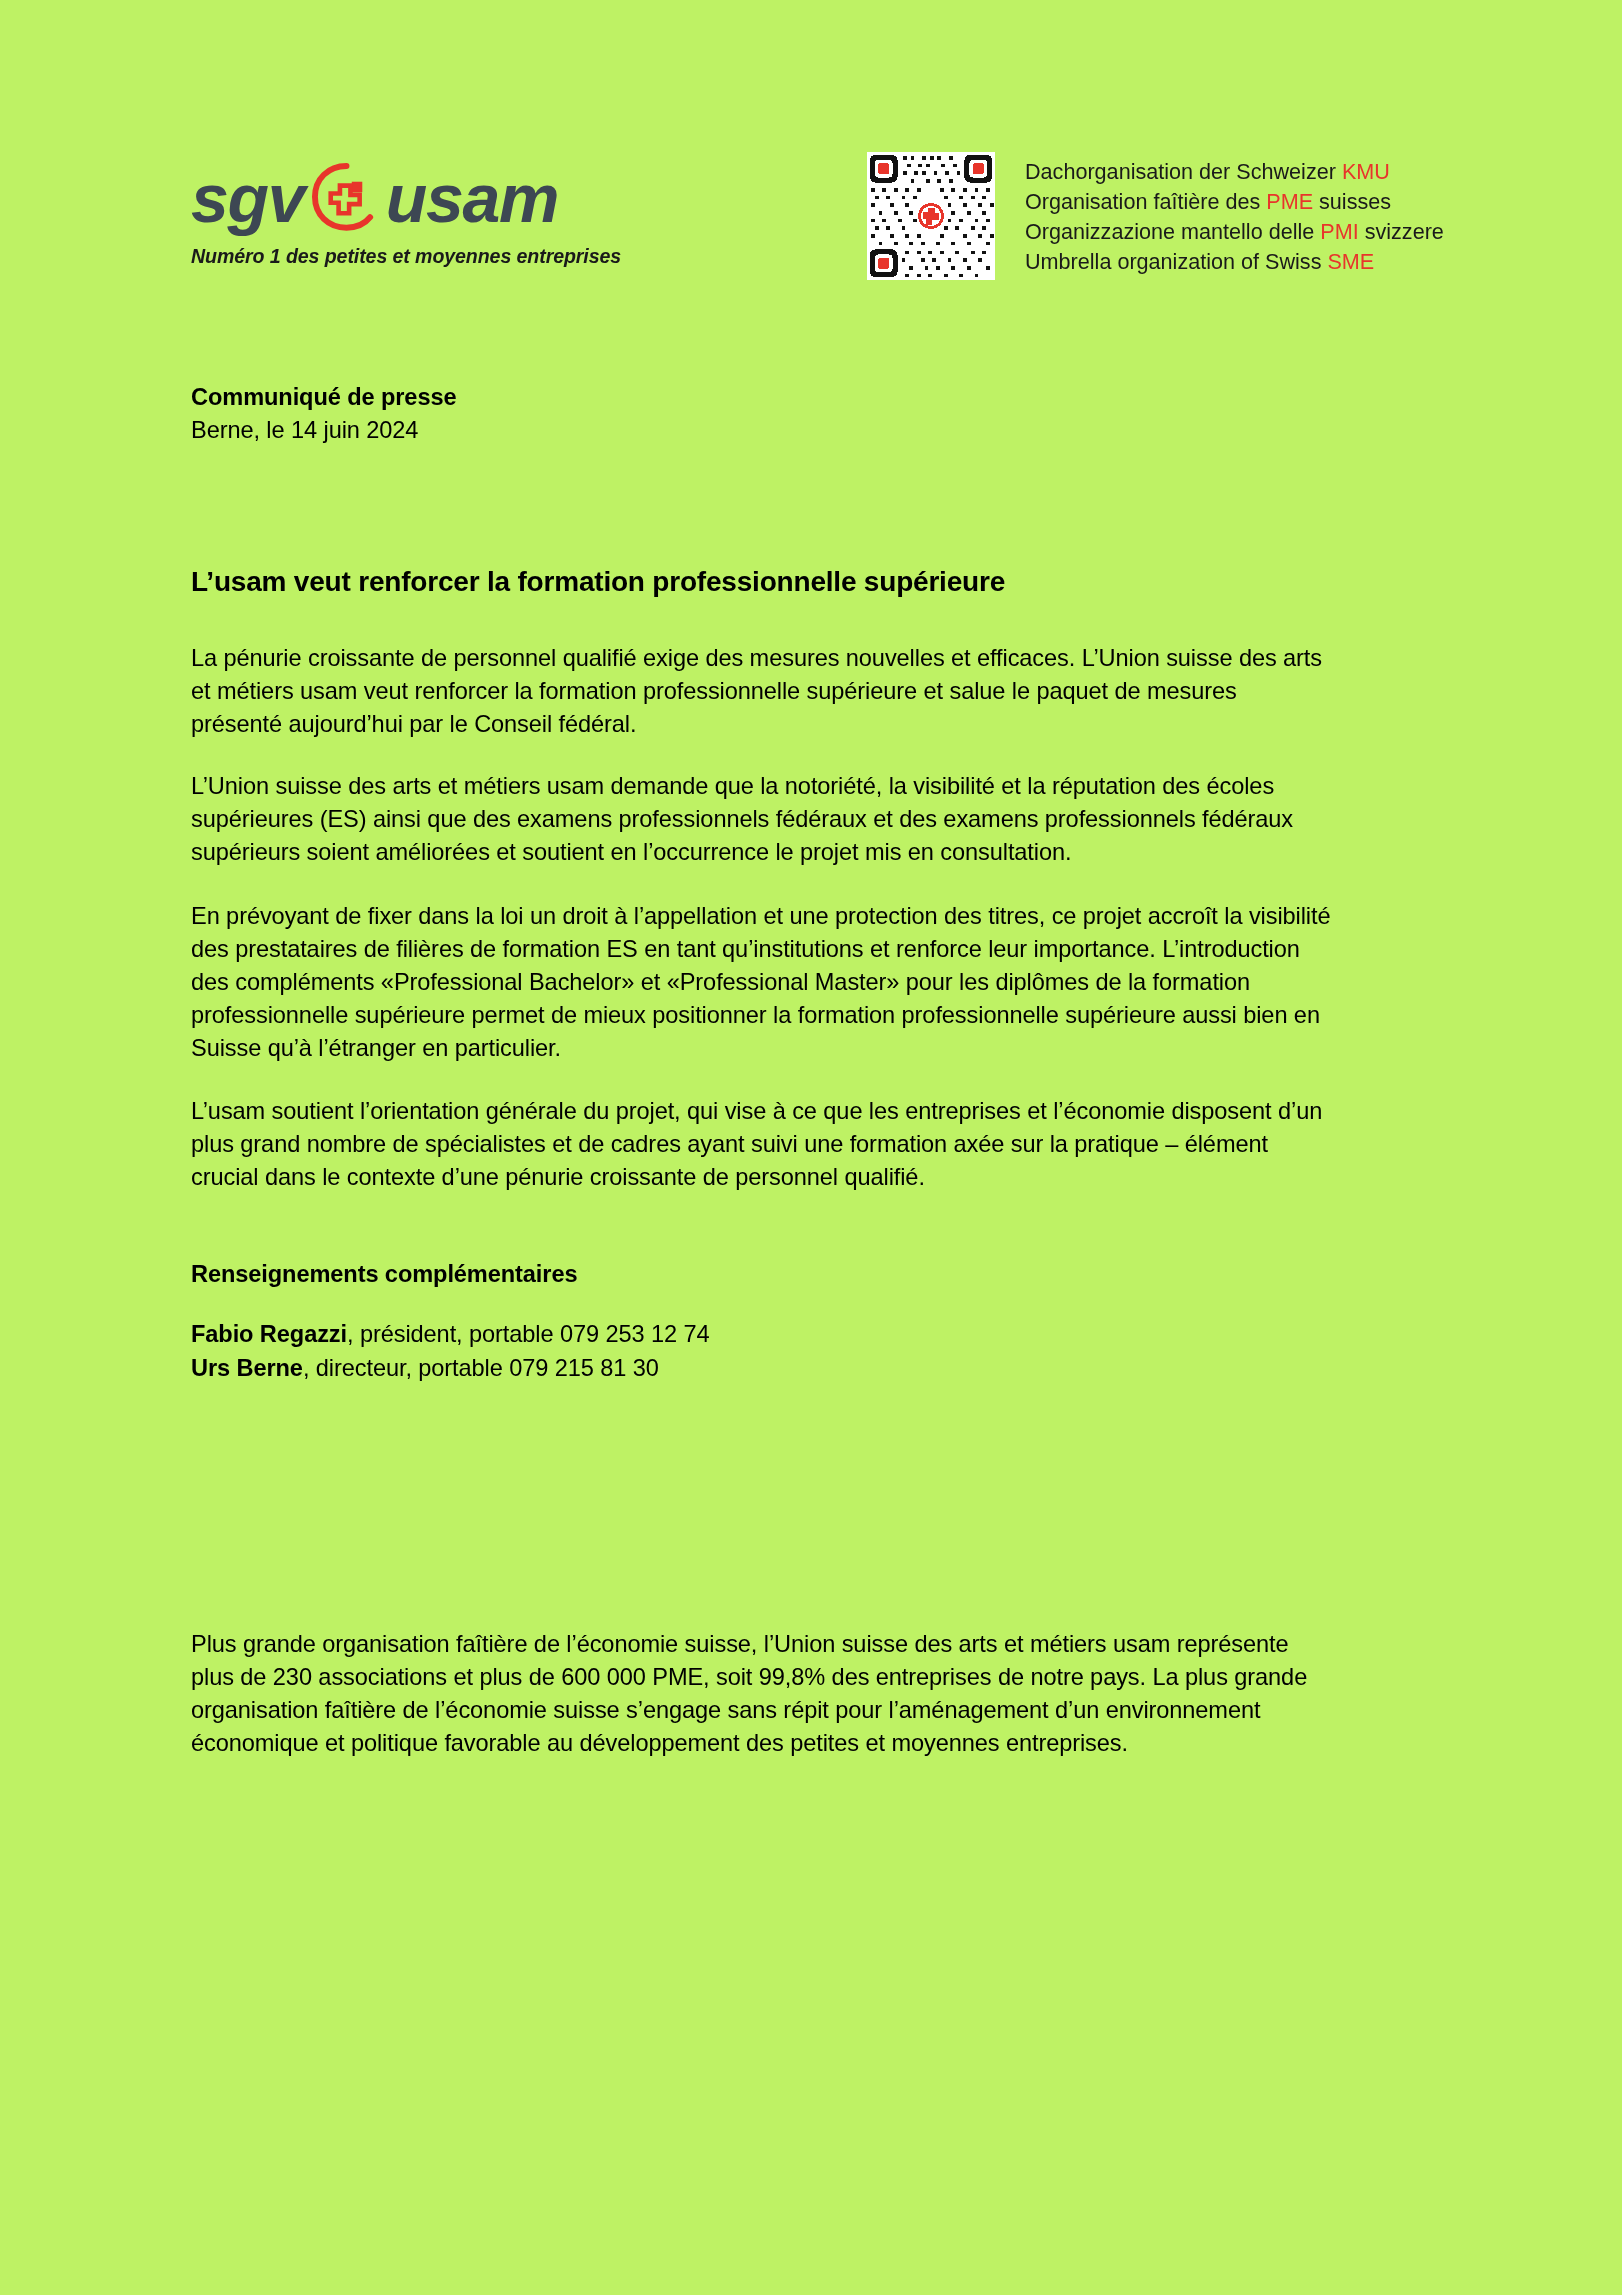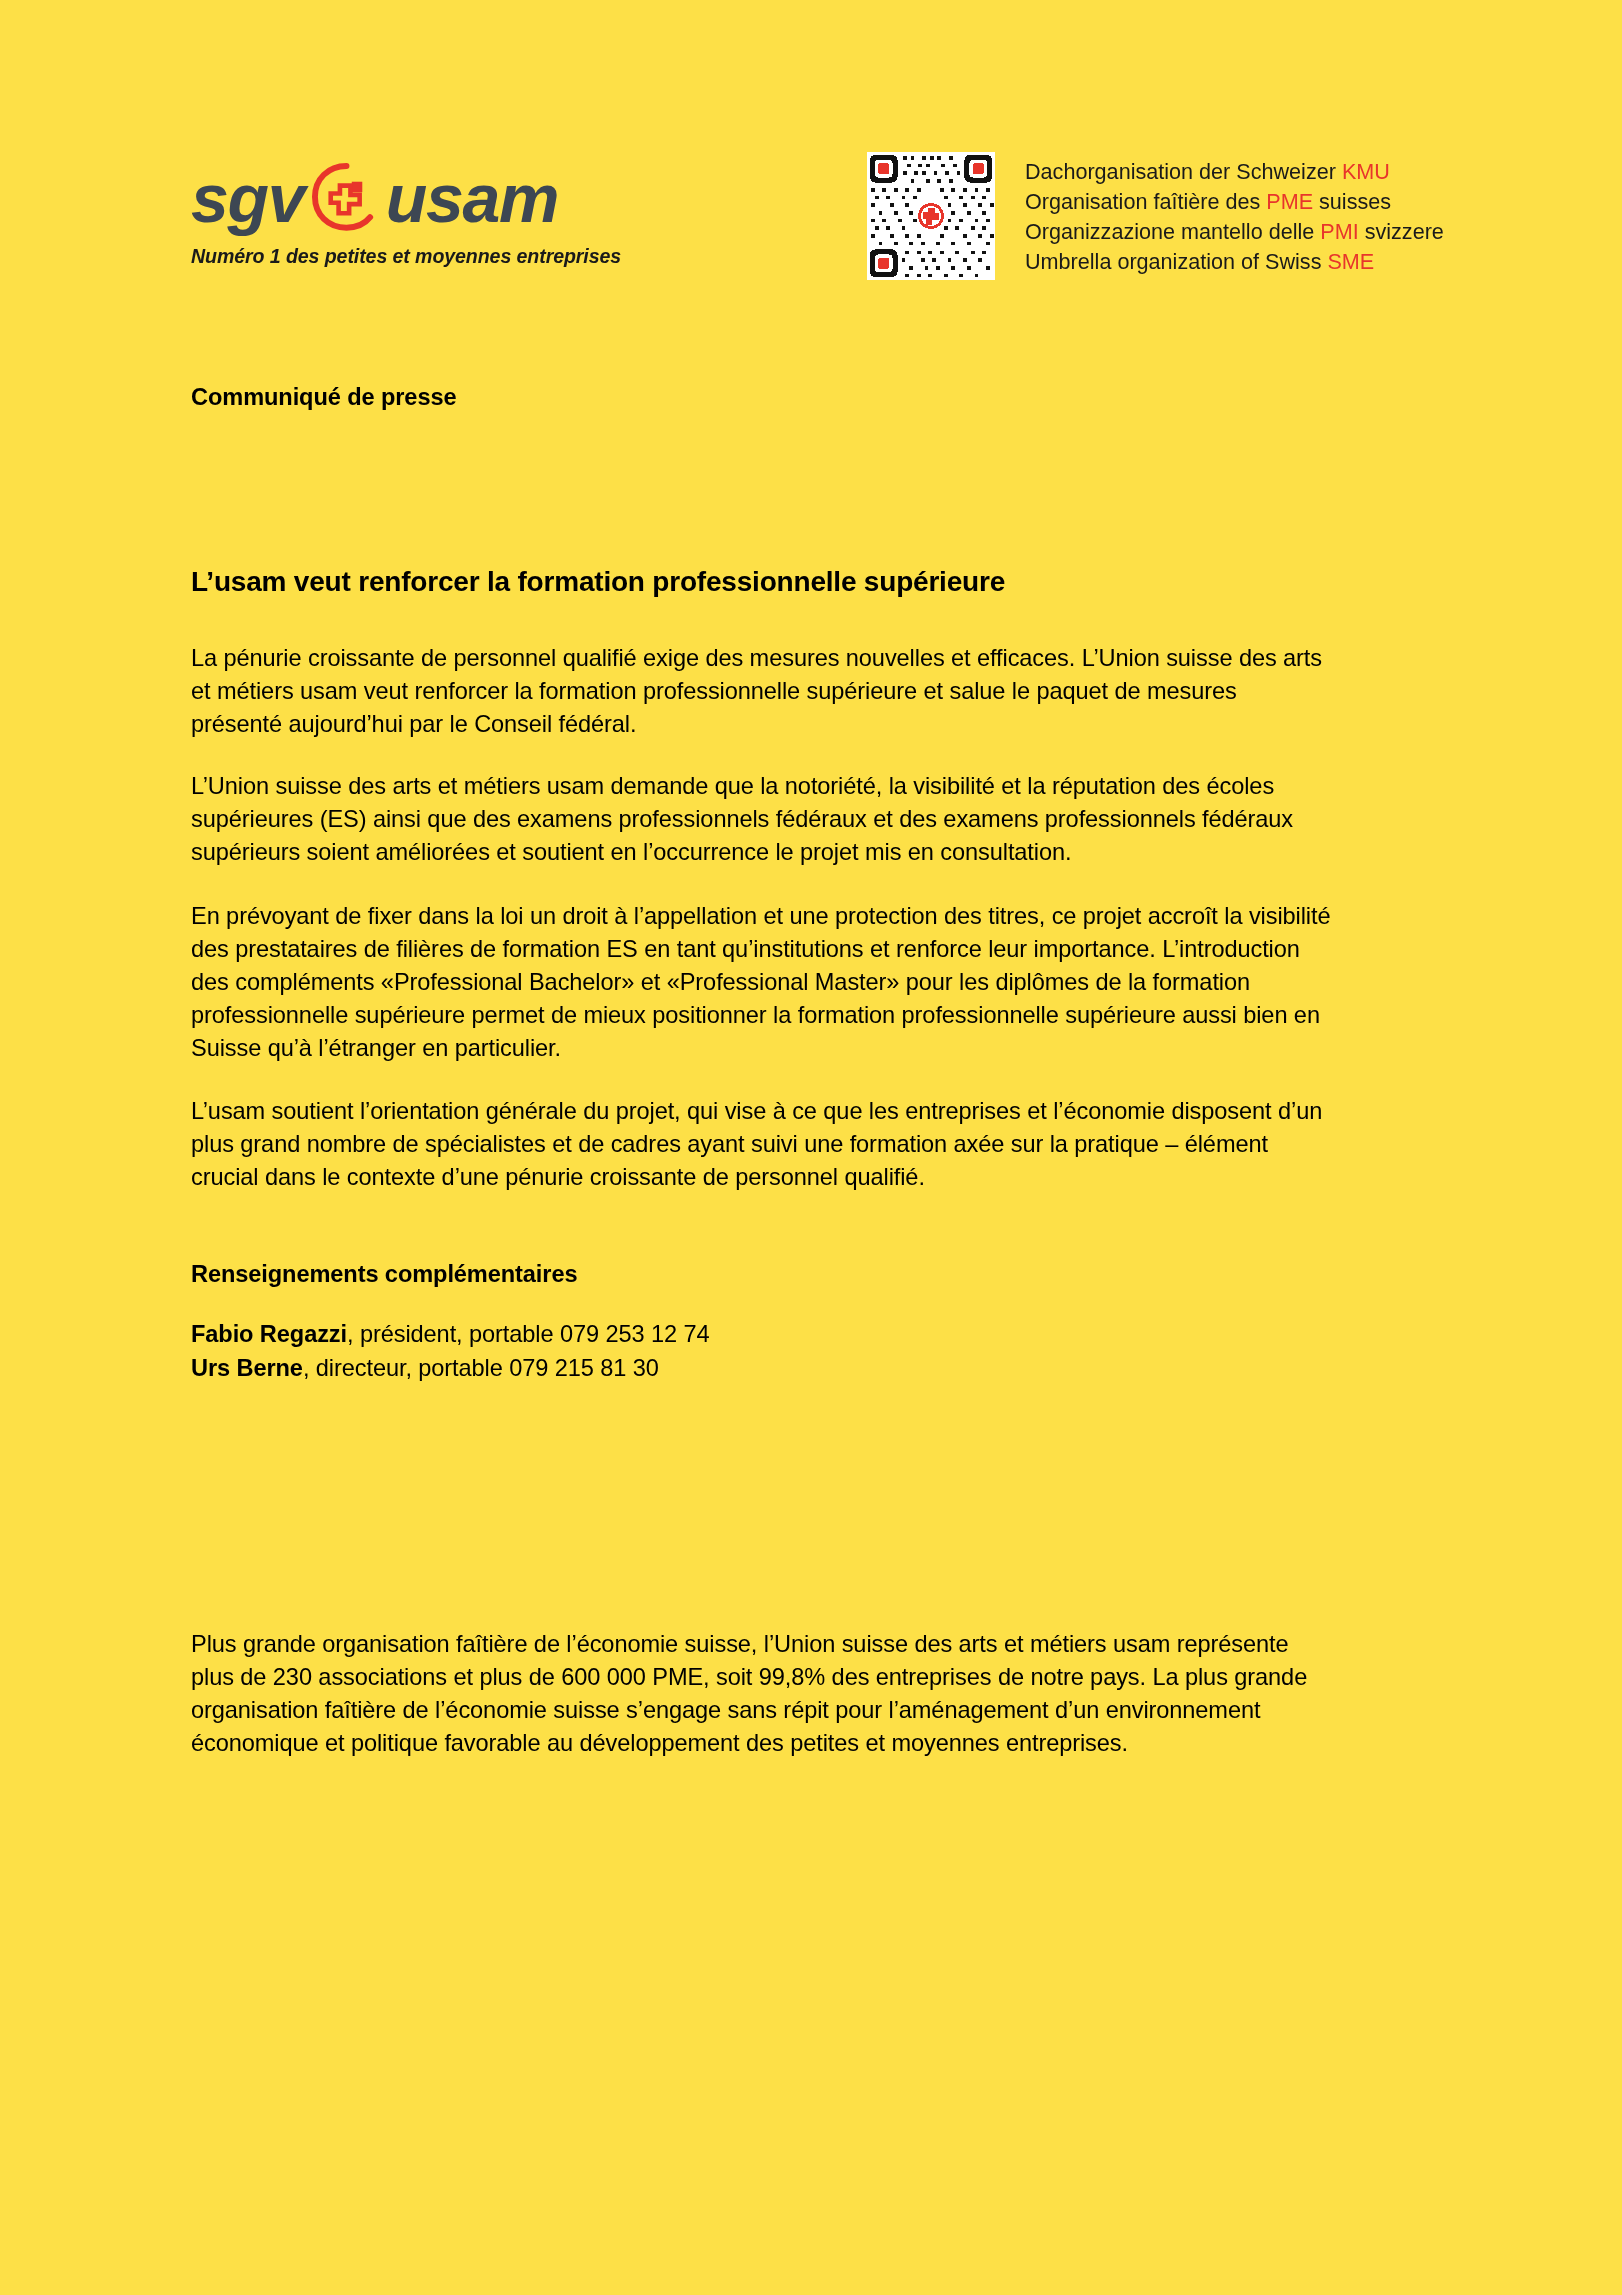--- a/index.html
+++ b/index.html
@@ -14,21 +14,21 @@
     position: relative;
     font-family: "Liberation Sans", sans-serif;
     color: #000000;
     -webkit-font-smoothing: antialiased;
     overflow: hidden;
   }
 
   .page {
     position: absolute;
     inset: 0;
-    background: #fde047;
+    background: #bef264;
   }
 
   
   .header {
     position: absolute;
     left: 0;
     top: 0;
     width: 1622px;
     height: 308px;
   }
@@ -370,20 +370,21 @@
           <span>Umbrella organization of Swiss </span><span class="hl">SME</span><span></span>
         </div>
       </div>
     </div>
   </div>
 
   <div class="content">
 
     <div class="meta-block">
       <div class="meta-title">Communiqué de presse</div>
+      <div class="meta-date">Berne, le 14 juin 2024</div>
     </div>
 
     <h1 class="headline">L’usam veut renforcer la formation professionnelle supérieure</h1>
 
     <p class="lead">La pénurie croissante de personnel qualifié exige des mesures nouvelles et efficaces. L’Union suisse des arts et métiers usam veut renforcer la formation professionnelle supérieure et salue le paquet de mesures présenté aujourd’hui par le Conseil fédéral.</p>
 
     <p class="para para-1">L’Union suisse des arts et métiers usam demande que la notoriété, la visibilité et la réputation des écoles supérieures (ES) ainsi que des examens professionnels fédéraux et des examens professionnels fédéraux supérieurs soient améliorées et soutient en l’occurrence le projet mis en consultation.</p>
     <p class="para para-2">En prévoyant de fixer dans la loi un droit à l’appellation et une protection des titres, ce projet accroît la visibilité des prestataires de filières de formation ES en tant qu’institutions et renforce leur importance. L’introduction des compléments «Professional Bachelor» et «Professional Master» pour les diplômes de la formation professionnelle supérieure permet de mieux positionner la formation professionnelle supérieure aussi bien en Suisse qu’à l’étranger en particulier.</p>
     <p class="para para-3">L’usam soutient l’orientation générale du projet, qui vise à ce que les entreprises et l’économie disposent d’un plus grand nombre de spécialistes et de cadres ayant suivi une formation axée sur la pratique – élément crucial dans le contexte d’une pénurie croissante de personnel qualifié.</p>
 

